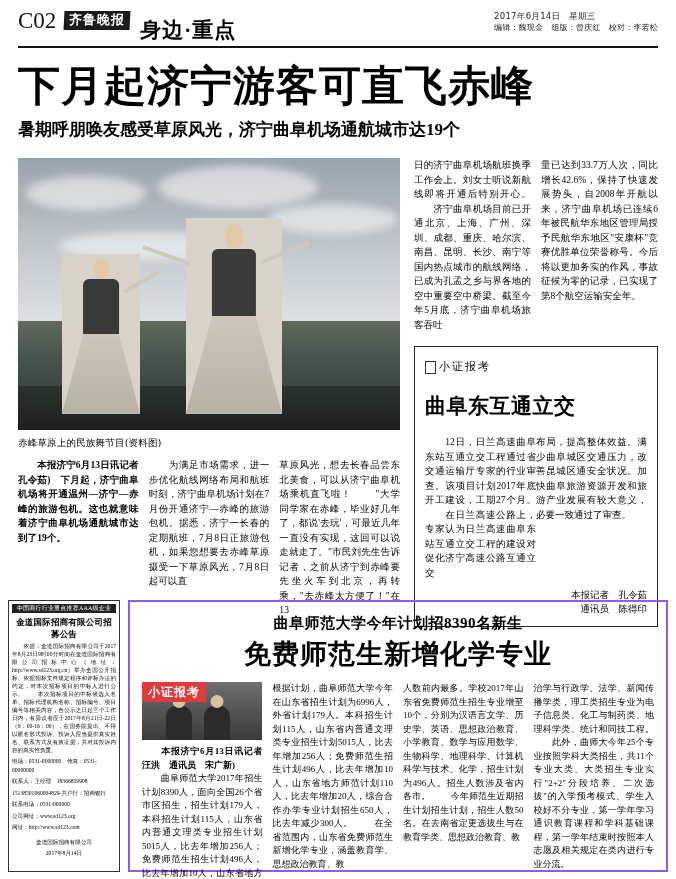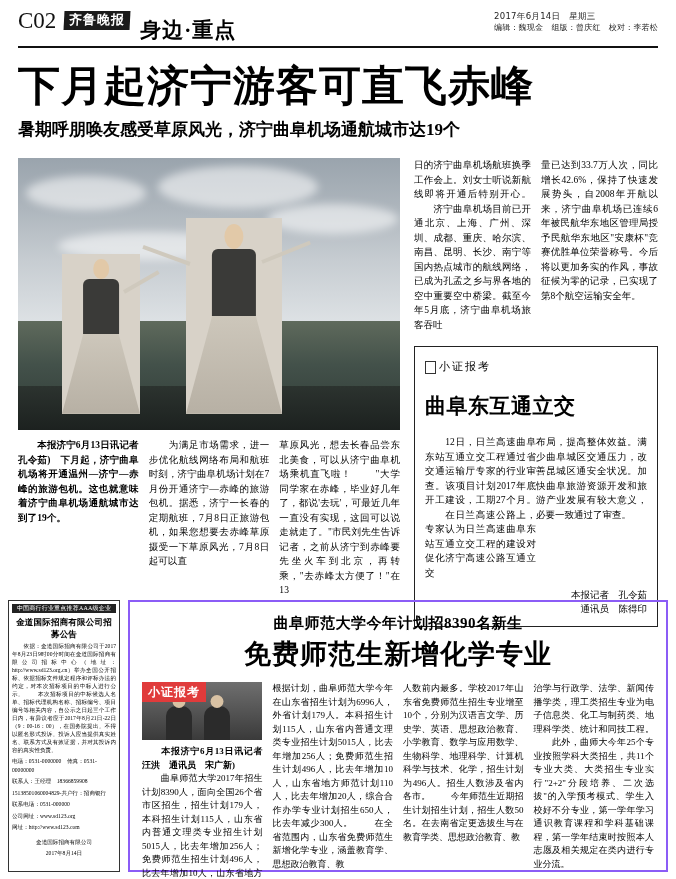--- a/index.html
+++ b/index.html
@@ -412,20 +412,21 @@
           <div class="arm" style="left:62px;bottom:120px;width:40px;transform:rotate(-30deg);"></div>
         </div>
         <div class="dancer" style="left:168px;width:96px;height:196px;">
           <div class="skirt"></div>
           <div class="body"></div>
           <div class="head"></div>
           <div class="arm" style="left:76px;bottom:150px;width:52px;transform:rotate(-22deg);"></div>
           <div class="arm" style="left:4px;bottom:148px;width:50px;transform:rotate(200deg);"></div>
         </div>
       </div>
+      <div class="photo-caption">赤峰草原上的民族舞节目(资料图)</div>
 
       <div class="photo-cols">
         <div class="col lead-in">　　本报济宁6月13日讯记者　孔令茹)　下月起，济宁曲阜机场将开通温州—济宁—赤峰的旅游包机。这也就意味着济宁曲阜机场通航城市达到了19个。</div>
         <div class="col">　　为满足市场需求，进一步优化航线网络布局和航班时刻，济宁曲阜机场计划在7月份开通济宁—赤峰的旅游包机。据悉，济宁一长春的定期航班，7月8日正旅游包机，如果您想要去赤峰草原摄受一下草原风光，7月8日起可以直</div>
         <div class="col">草原风光，想去长春品尝东北美食，可以从济宁曲阜机场乘机直飞啦！
 　　"大学同学家在赤峰，毕业好几年了，都说'去玩'，可最近几年一直没有实现，这回可以说走就走了。"市民刘先生告诉记者，之前从济宁到赤峰要先坐火车到北京，再转乘，"去赤峰太方便了！"在13</div>
       </div>
     </div>
 
     <div class="right-col">

